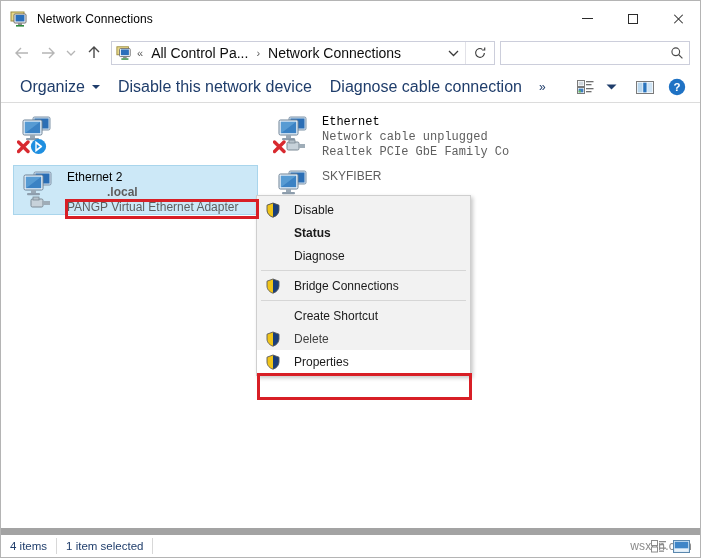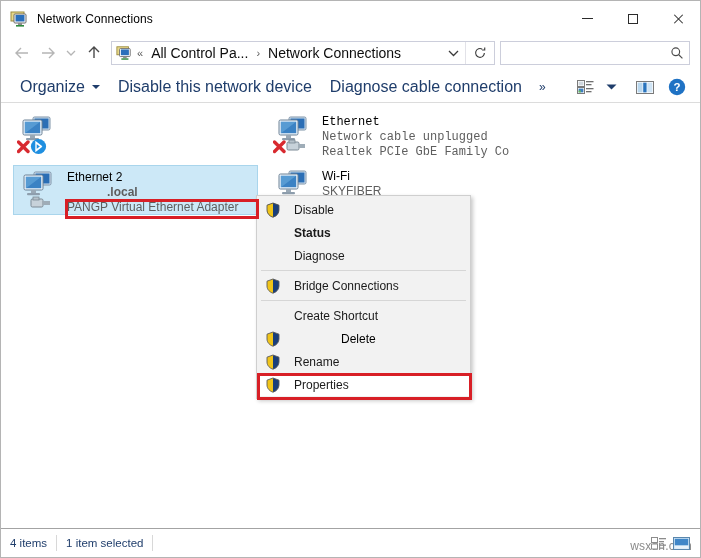--- a/index.html
+++ b/index.html
@@ -305,21 +305,21 @@
   }
   .mi {
     height: 23px;
     display: flex;
     align-items: center;
     padding-left: 8px;
     font-size: 12px;
     color: #1a1a1a;
     position: relative;
   }
-  .mi.disabled { color: #000000; gap: 47px; }
+  .mi.disabled { color: #404040; }
   .mi.bold { font-weight: bold; }
   .mi-icon {
     width: 16px; height: 16px;
     flex: none;
     position: relative;
     margin-right: 13px;
   }
   .mi-icon.blank { background: transparent; }
   .mi-sep {
     height: 1px;
@@ -327,21 +327,21 @@
     margin: 3px 4px 3px 4px;
   }
 
   
   .statusbar {
     position: absolute;
     left: 0; bottom: 0;
     width: 100%;
     height: 29px;
     background: #ffffff;
-    border-top: 1px solid #a3a3a3;
+    border-top: 7px solid #a3a3a3;
     box-sizing: border-box;
     display: flex;
     align-items: center;
   }
   .status-item {
     font-size: 11.5px;
     color: #1f3d6b;
     padding: 0 9px;
     white-space: nowrap;
   }
@@ -589,21 +589,20 @@
           <rect x="16" y="3" width="17" height="13" rx="1.5" fill="#cfe0ef" stroke="#7e93a8" stroke-width="1"></rect>
           <rect x="17.5" y="4.5" width="14" height="10" fill="#2b6eb5"></rect>
           <rect x="6" y="6" width="19" height="15" rx="1.5" fill="#e8f1f9" stroke="#6d8296" stroke-width="1"></rect>
           <rect x="7.8" y="7.8" width="15.4" height="11.4" fill="#3b82c4"></rect>
           <path d="M8 7.8 L23.2 7.8 L8 19.2 Z" fill="#6fb0e0" opacity="0.55"></path>
           <rect x="13" y="21" width="5" height="3" fill="#9aa9b6"></rect>
           <rect x="9" y="24" width="13" height="2.2" rx="1" fill="#8e9ead"></rect>
         </svg>
       </div>
       <div class="adp-text">
-        <div class="adp-name">Wi-Fi</div>
         <div class="adp-line2">SKYFIBER</div>
         <div class="adp-line3" style="padding-left:205px;">Hz</div>
       </div>
     </div>
 
   </div>
 
   <div class="ctxmenu">
 
     <div class="mi">
@@ -652,30 +651,20 @@
       <span class="mi-icon">
         <svg width="16" height="16" viewBox="0 0 16 16">
           <path d="M8 1 L14 3.2 V8 C14 11.6 11.2 14.2 8 15.2 V1 Z" fill="#1a3f7a"></path>
           <path d="M8 1 L2 3.2 V8 C2 11.6 4.8 14.2 8 15.2 V1 Z" fill="#f0c419"></path>
           <path d="M8 1 L14 3.2 V8 C14 11.6 11.2 14.2 8 15.2 C4.8 14.2 2 11.6 2 8 V3.2 Z" fill="none" stroke="#5a5a5a" stroke-width="0.9"></path>
         </svg>
       </span>
       <span>Delete</span>
     </div>
 
-    <div class="mi">
-      <span class="mi-icon">
-        <svg width="16" height="16" viewBox="0 0 16 16">
-          <path d="M8 1 L14 3.2 V8 C14 11.6 11.2 14.2 8 15.2 V1 Z" fill="#1a3f7a"></path>
-          <path d="M8 1 L2 3.2 V8 C2 11.6 4.8 14.2 8 15.2 V1 Z" fill="#f0c419"></path>
-          <path d="M8 1 L14 3.2 V8 C14 11.6 11.2 14.2 8 15.2 C4.8 14.2 2 11.6 2 8 V3.2 Z" fill="none" stroke="#5a5a5a" stroke-width="0.9"></path>
-        </svg>
-      </span>
-      <span>Rename</span>
-    </div>
 
     <div class="mi" style="background:#ffffff;">
       <span class="mi-icon">
         <svg width="16" height="16" viewBox="0 0 16 16">
           <path d="M8 1 L14 3.2 V8 C14 11.6 11.2 14.2 8 15.2 V1 Z" fill="#1a3f7a"></path>
           <path d="M8 1 L2 3.2 V8 C2 11.6 4.8 14.2 8 15.2 V1 Z" fill="#f0c419"></path>
           <path d="M8 1 L14 3.2 V8 C14 11.6 11.2 14.2 8 15.2 C4.8 14.2 2 11.6 2 8 V3.2 Z" fill="none" stroke="#5a5a5a" stroke-width="0.9"></path>
         </svg>
       </span>
       <span>Properties</span>

